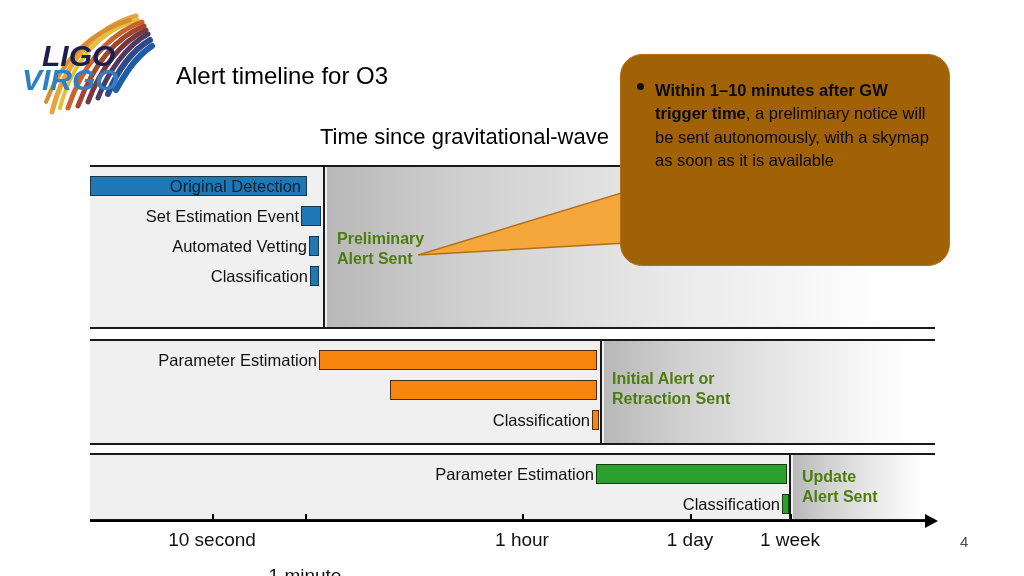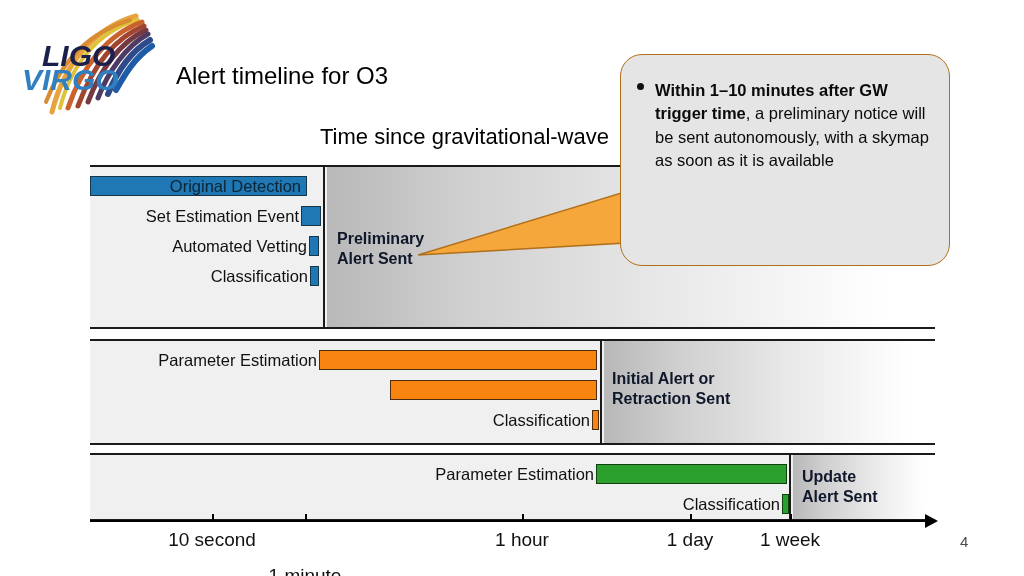--- a/index.html
+++ b/index.html
@@ -77,21 +77,21 @@
     position: absolute;
     top: 0;
     bottom: 0;
     width: 2px;
     background: #1a1a1a;
   }
   .alert-label {
     position: absolute;
     font-size: 16px;
     font-weight: bold;
-    color: #0f172a;
+    color: #4d7c0f;
     line-height: 1.22;
     white-space: nowrap;
   }
 
   
   .row {
     position: absolute;
     left: 0;
     height: 22px;
     white-space: nowrap;
@@ -157,21 +157,21 @@
     transform: translateX(-50%);
   }
 
   
   #callout {
     position: absolute;
     left: 620px;
     top: 54px;
     width: 330px;
     height: 212px;
-    background: #e5e5e5;
+    background: #a16207;
     border: 1.5px solid #b07019;
     border-radius: 22px;
     box-sizing: border-box;
   }
   #callout-tail {
     position: absolute;
     left: 418px;
     top: 183px;
     width: 210px;
     height: 100px;

